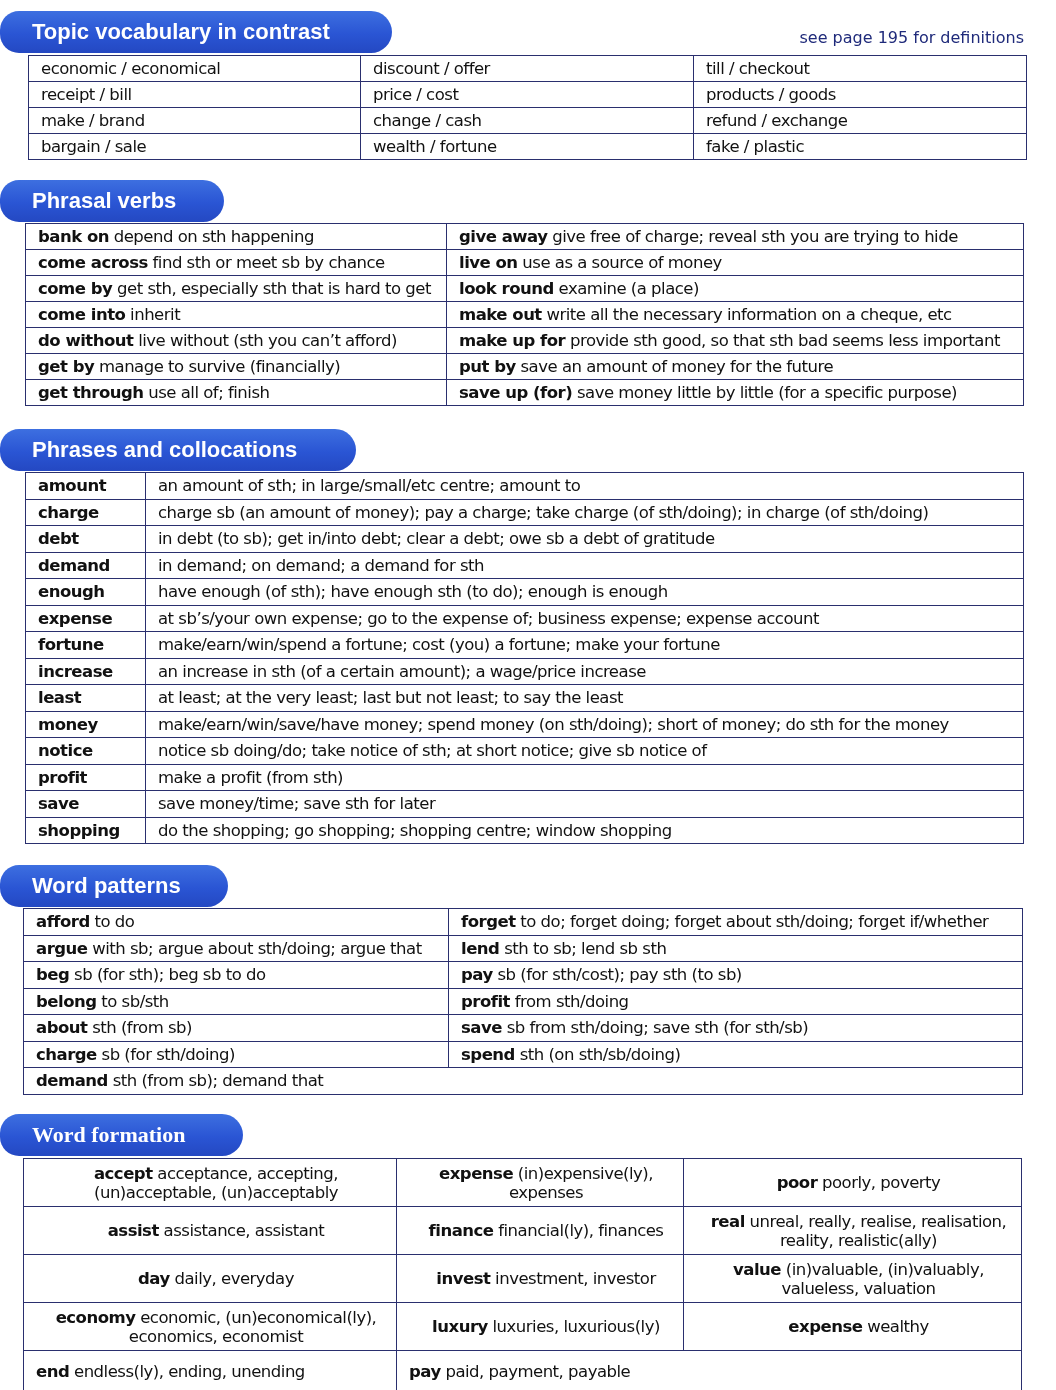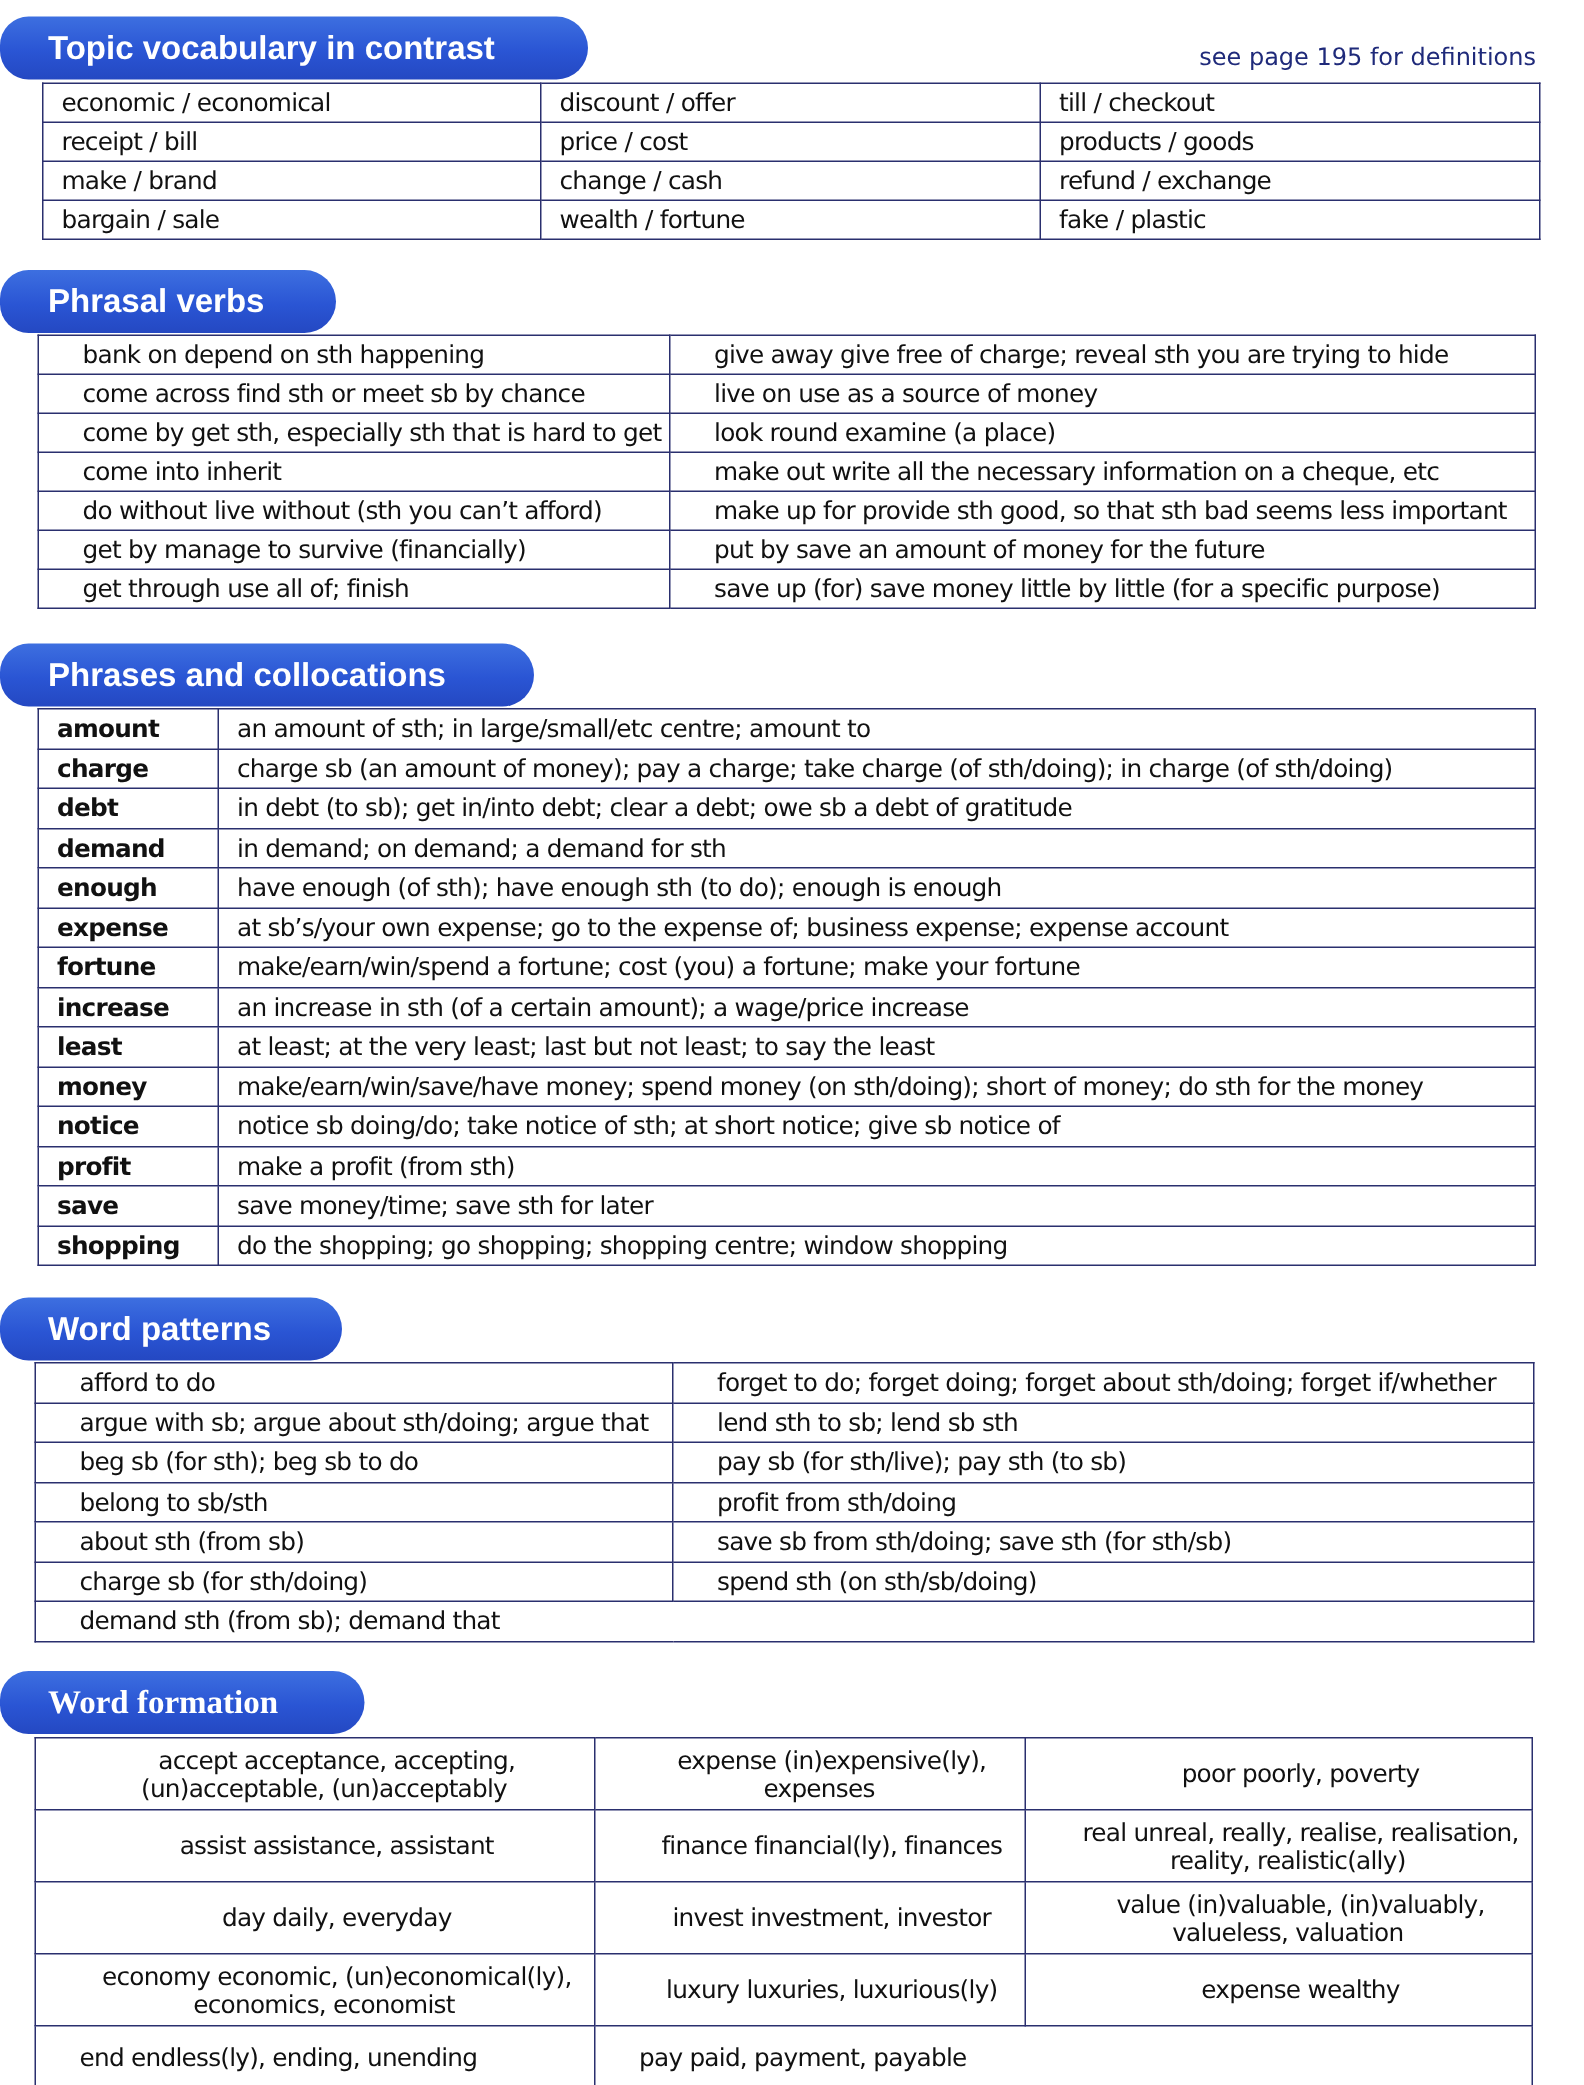--- a/index.html
+++ b/index.html
@@ -38,21 +38,21 @@
   }
   table.grid td {
     border: 1.5px solid #2a2f6e;
     padding: 0 0 0 12px;
     vertical-align: middle;
     white-space: nowrap;
     overflow: hidden;
     line-height: 19px;
   }
   table.grid td.wrap { white-space: normal; text-align: center; }
-  b { font-weight: normal; margin-left: 17px; }
+  b { font-weight: bold; }
   .head { font-weight: bold; }
 </style>
 </head>
 <body>
 
 <div class="pill" style="left:0; top:11px; width:392px;">Topic vocabulary in contrast</div>
 <div class="see-page">see page 195 for definitions</div>
 
 <table class="grid" style="left:28px; top:55px; width:998px;">
   <colgroup>
@@ -201,21 +201,21 @@
       <tr style="height:26.5px">
     <td><b>afford</b><span> to do</span></td>
     <td><b>forget</b><span> to do; forget doing; forget about sth/doing; forget if/whether</span></td>
   </tr>
   <tr style="height:26.5px">
     <td><b>argue</b><span> with sb; argue about sth/doing; argue that</span></td>
     <td><b>lend</b><span> sth to sb; lend sb sth</span></td>
   </tr>
   <tr style="height:26.5px">
     <td><b>beg</b><span> sb (for sth); beg sb to do</span></td>
-    <td><b>pay</b><span> sb (for sth/live); pay sth (to sb)</span></td>
+    <td><b>pay</b><span> sb (for sth/cost); pay sth (to sb)</span></td>
   </tr>
   <tr style="height:26.5px">
     <td><b>belong</b><span> to sb/sth</span></td>
     <td><b>profit</b><span> from sth/doing</span></td>
   </tr>
   <tr style="height:26.5px">
     <td><b>about</b><span> sth (from sb)</span></td>
     <td><b>save</b><span> sb from sth/doing; save sth (for sth/sb)</span></td>
   </tr>
   <tr style="height:26.5px">

